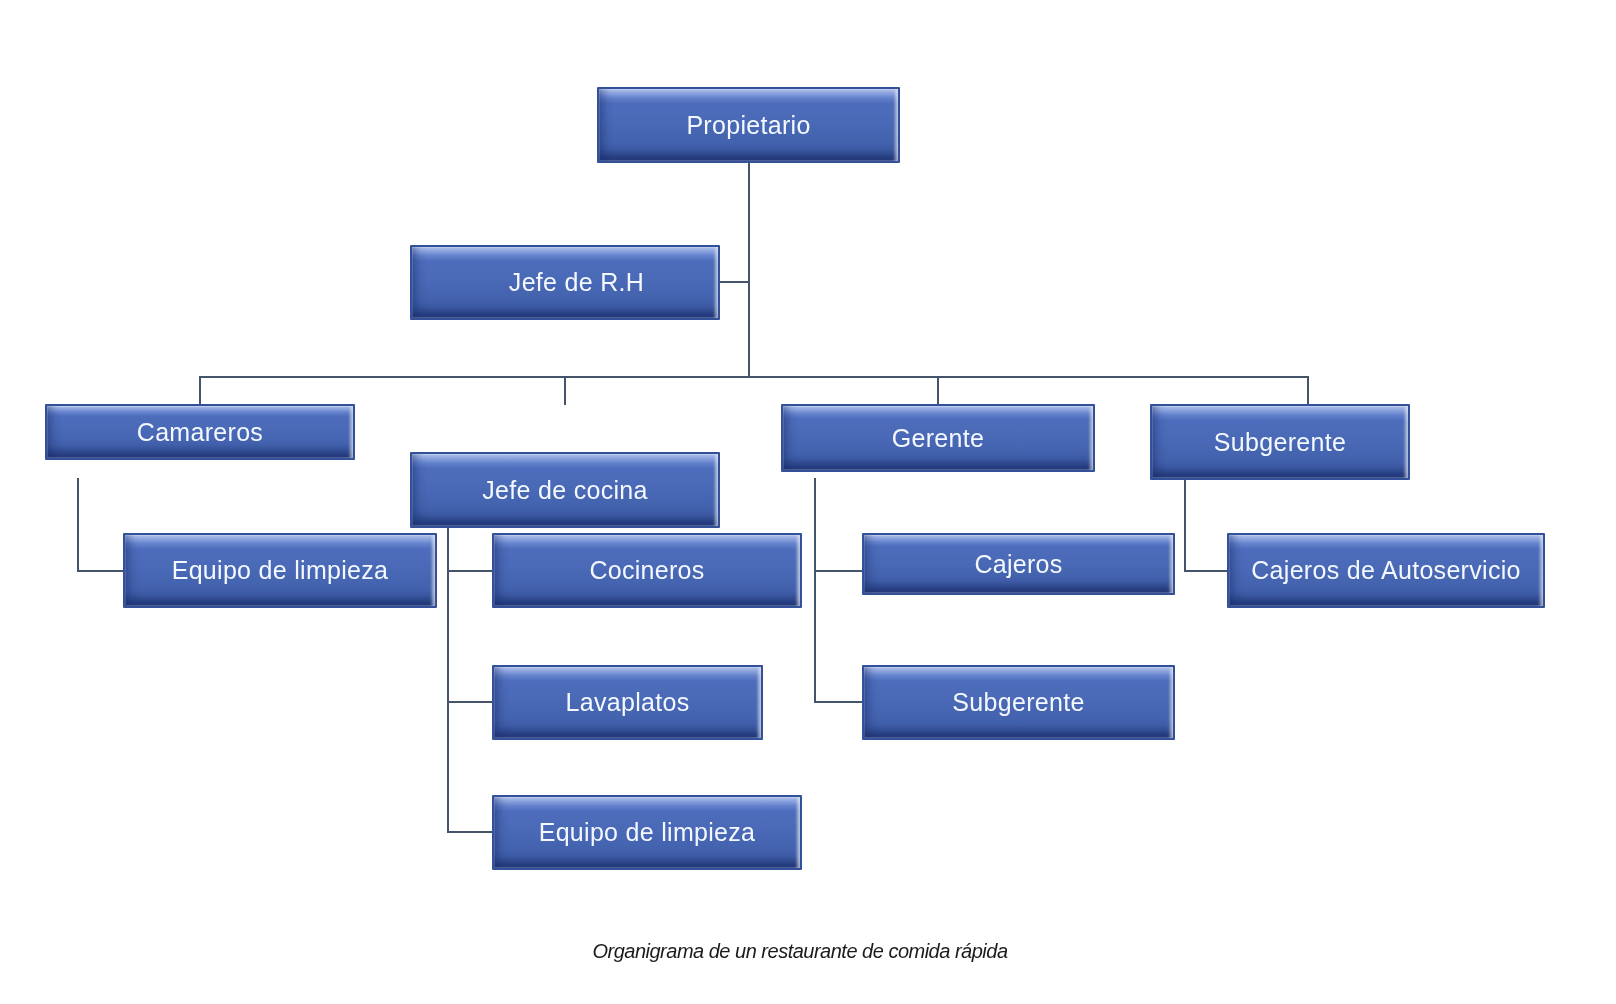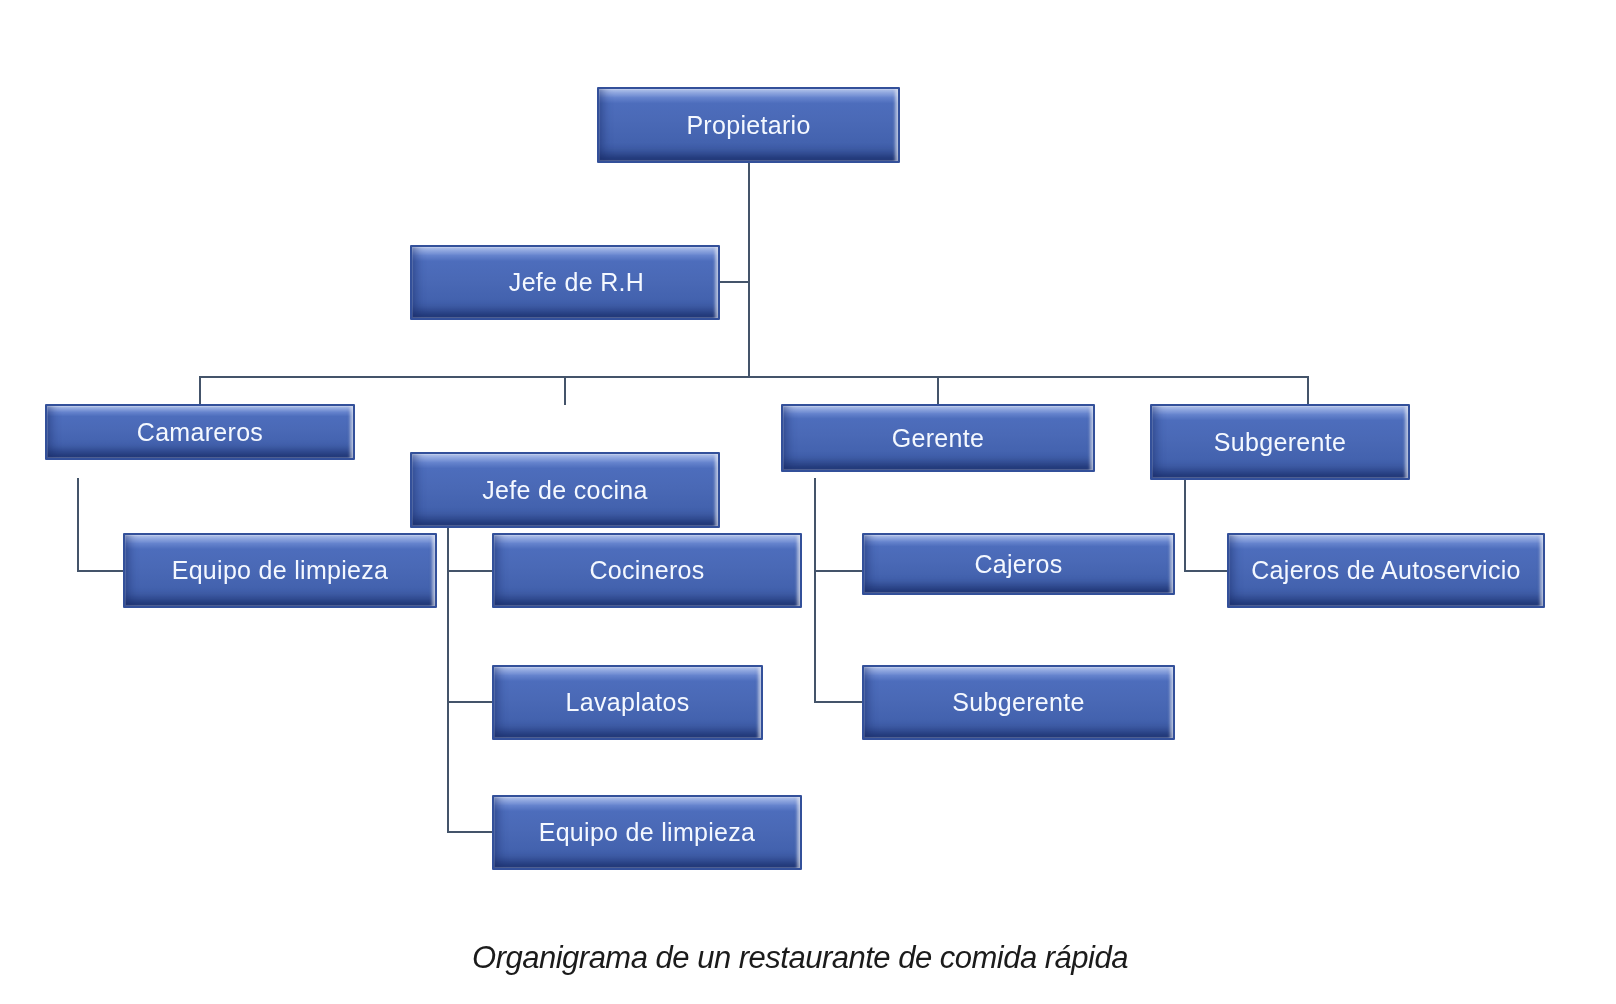--- a/index.html
+++ b/index.html
@@ -39,21 +39,21 @@
     white-space: nowrap;
     overflow: hidden;
   }
   .caption {
     position: absolute;
     left: 400px;
     top: 940px;
     width: 800px;
     text-align: center;
     font-style: italic;
-    font-size: 31px;
+    font-size: 20px;
     letter-spacing: -0.5px;
     color: #1b1b1b;
     z-index: 2;
   }
 </style>
 </head>
 <body>
 
 <div id="stage">
 

